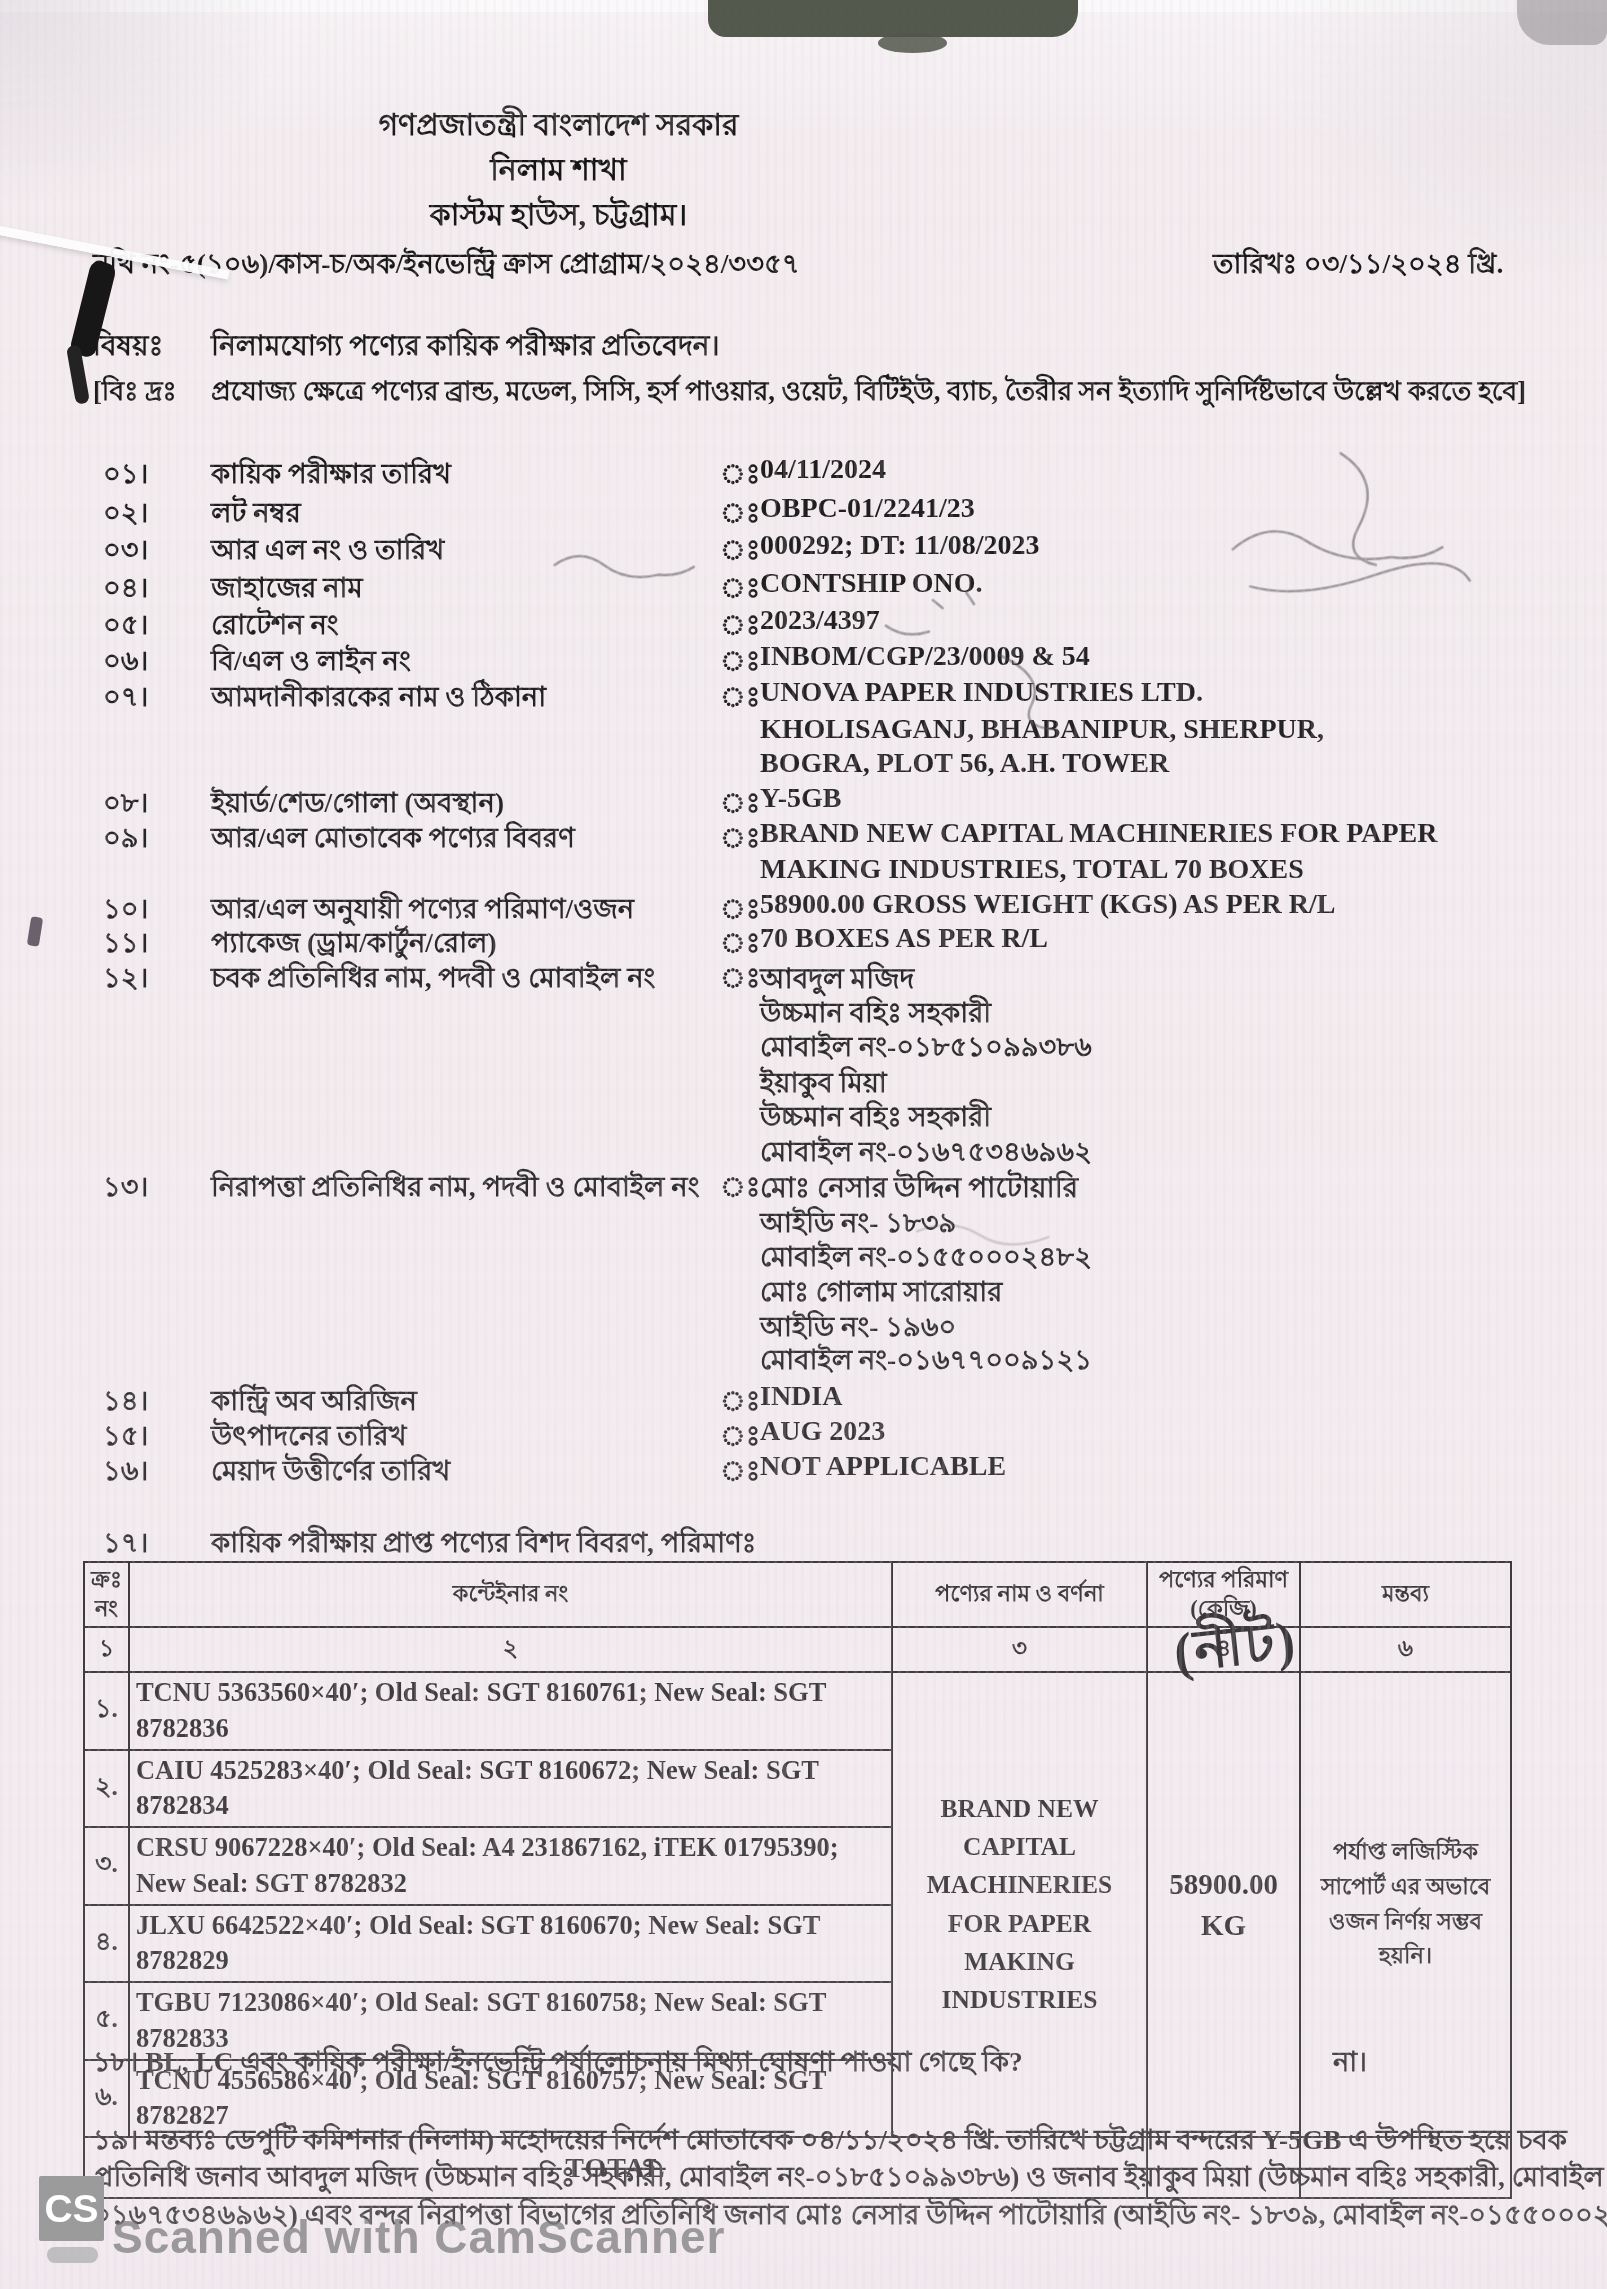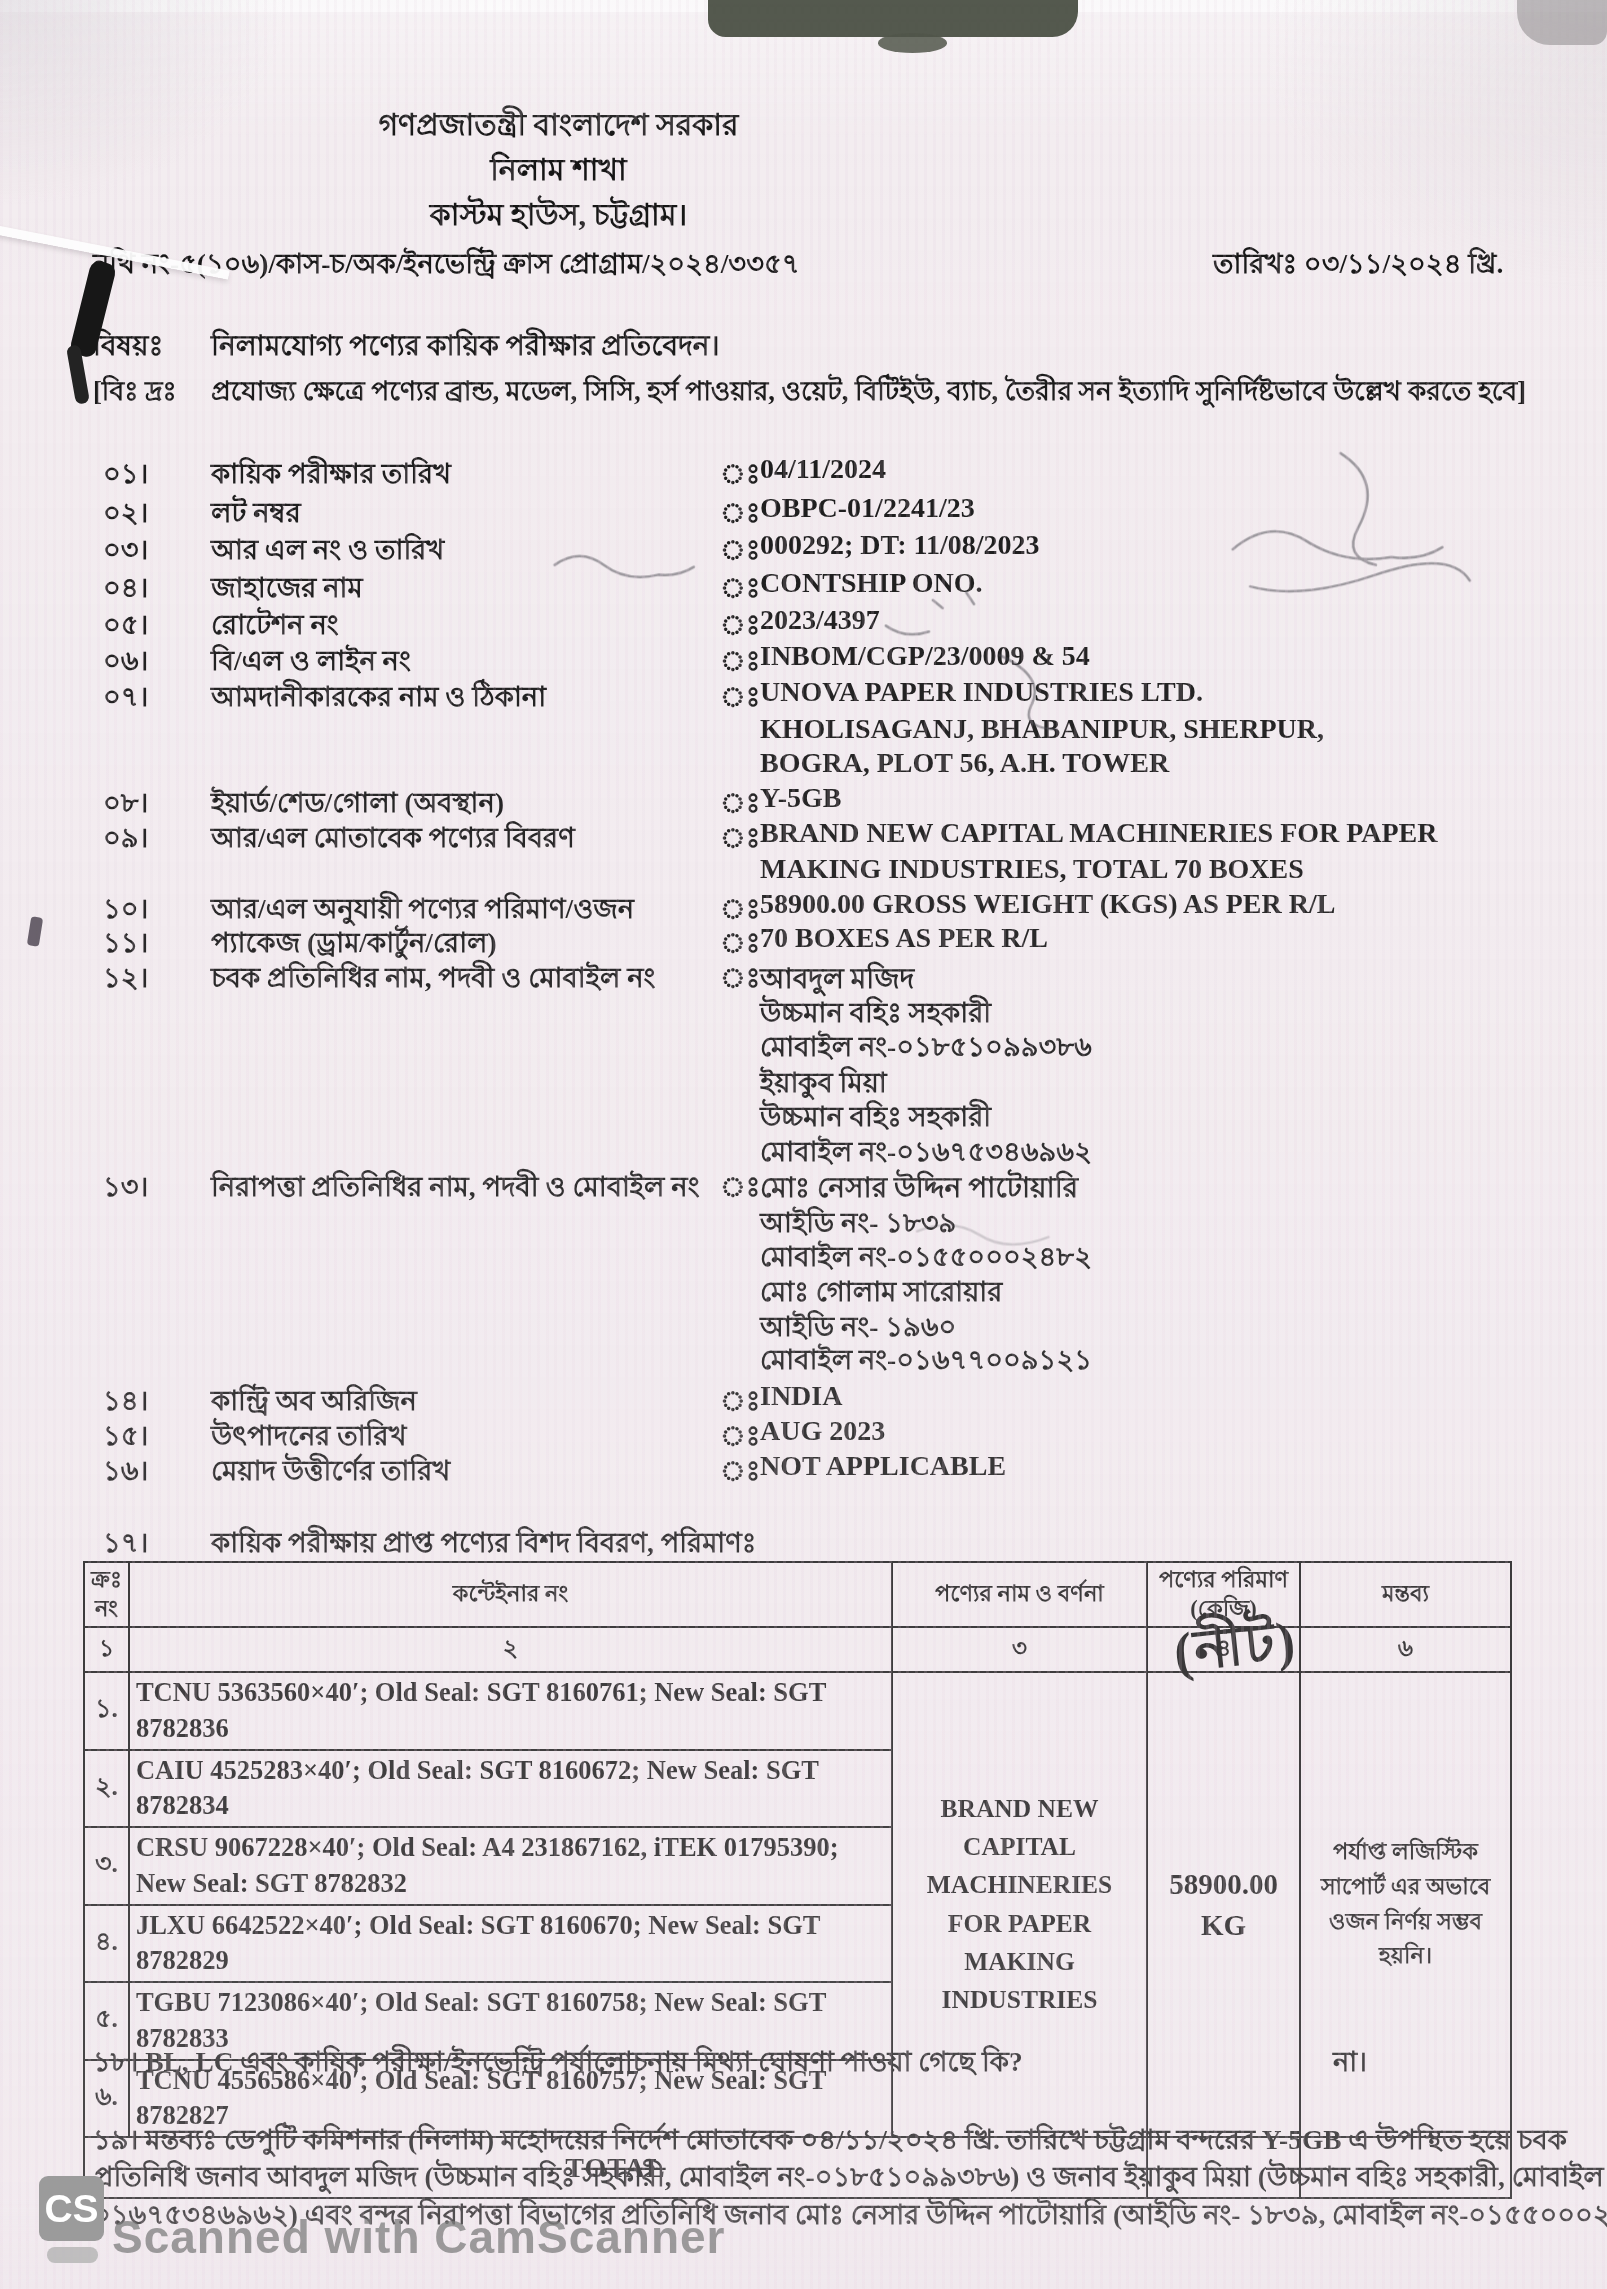--- a/index.html
+++ b/index.html
@@ -83,21 +83,21 @@
   .cliptail{position:absolute;left:71px;top:345px;width:13.7px;height:59px;background:#232323;
             border-radius:6.9px;transform:rotate(-10deg);z-index:7;}
   .mark-left{position:absolute;left:29px;top:917px;width:11.8px;height:29px;background:#3b3340;
              opacity:.75;border-radius:3.9px;transform:rotate(9deg);z-index:6;}
 
   
   svg.scribbles{position:absolute;left:0;top:0;z-index:4;}
 
   
   .cs-box{position:absolute;left:39px;top:2176px;width:65px;height:65px;background:#9b9b9b;
-          border-radius:9px;z-index:8;display:flex;align-items:center;justify-content:center;
+          border-radius:2px;z-index:8;display:flex;align-items:center;justify-content:center;
           font-family:"Liberation Sans","DejaVu Sans",sans-serif;font-weight:bold;
           font-size:39px;color:#ffffff;}
   .cs-bar{position:absolute;left:47px;top:2247px;width:51px;height:15.7px;background:#b9b9b9;
           border-radius:7.8px;z-index:8;opacity:.9;}
   .cs-text{position:absolute;left:112px;top:2190px;font-family:"Liberation Sans","DejaVu Sans",sans-serif;
            font-size:46px;font-weight:bold;color:rgba(126,126,126,.75);letter-spacing:1px;
            z-index:8;white-space:nowrap;margin-top:20px;}
 </style>
 </head>
 <body>

